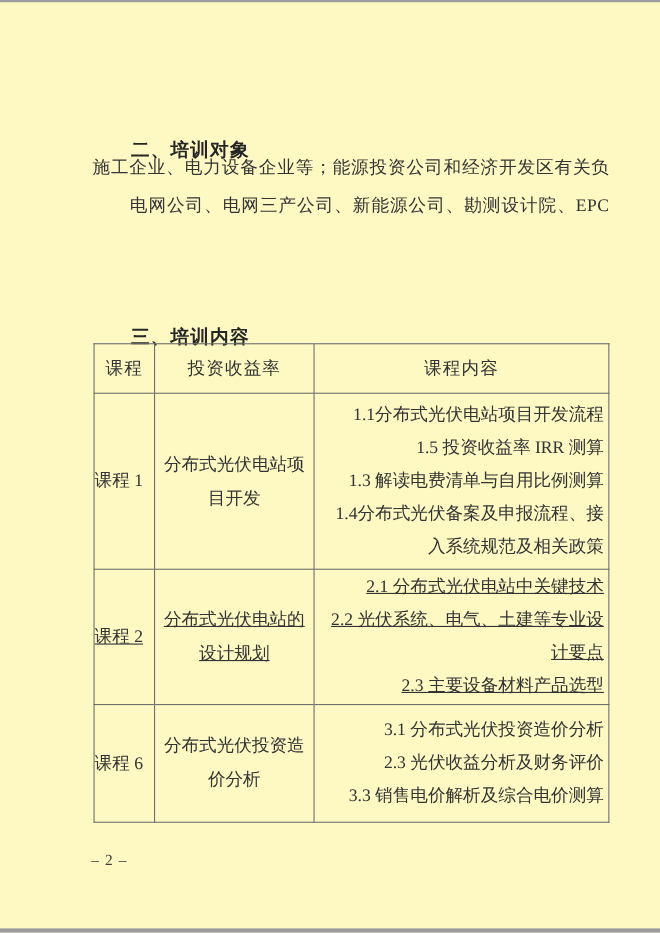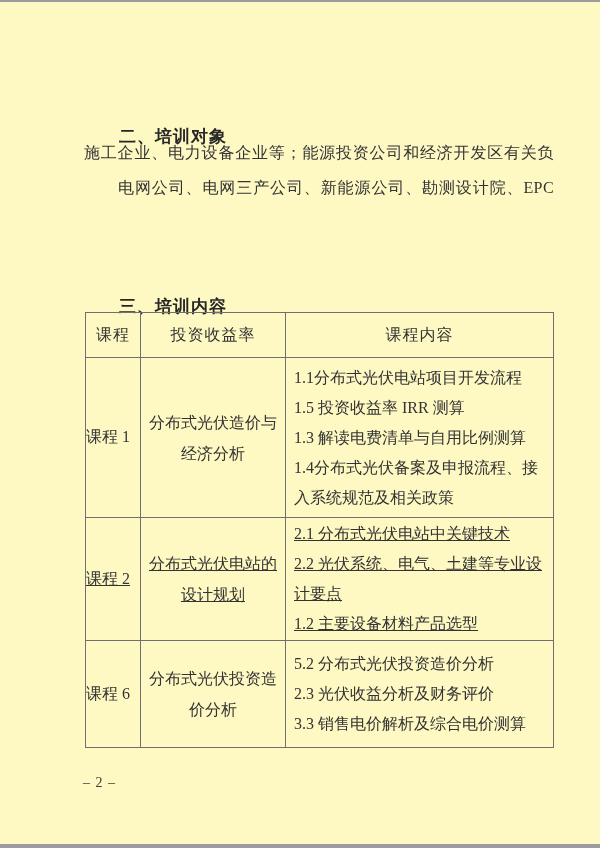--- a/index.html
+++ b/index.html
@@ -82,21 +82,21 @@
   td.course-cell { text-align: left; white-space: nowrap; }
   td.topic-cell {
     text-align: center;
     line-height: 31px;
     padding: 0 4px;
   }
   td.items-cell {
     padding: 0 4px 0 8px;
     line-height: 30px;
   }
-  .item { text-align: left; }
+  .item { text-align: right; }
 
   .page-number {
     position: absolute;
     left: 83px; top: 775px;
     font-size: 14px;
     color: #3a3a3a;
     letter-spacing: 1px;
     white-space: nowrap;
   }
 </style>
@@ -125,42 +125,42 @@
     <thead>
       <tr>
         <th>课程</th>
         <th>投资收益率</th>
         <th>课程内容</th>
       </tr>
     </thead>
     <tbody>
       <tr class="row-1">
         <td class="course-cell">课程 1</td>
-        <td class="topic-cell">分布式光伏造价与经济分析</td>
+        <td class="topic-cell">分布式光伏电站项目开发</td>
         <td class="items-cell">
           <div class="item">1.1分布式光伏电站项目开发流程</div>
           <div class="item">1.5 投资收益率 IRR 测算</div>
           <div class="item">1.3 解读电费清单与自用比例测算</div>
           <div class="item">1.4分布式光伏备案及申报流程、接入系统规范及相关政策</div>
         </td>
       </tr>
       <tr class="row-2">
         <td class="course-cell">课程 2</td>
         <td class="topic-cell">分布式光伏电站的设计规划</td>
         <td class="items-cell">
           <div class="item">2.1 分布式光伏电站中关键技术</div>
           <div class="item">2.2 光伏系统、电气、土建等专业设计要点</div>
-          <div class="item">1.2 主要设备材料产品选型</div>
+          <div class="item">2.3 主要设备材料产品选型</div>
         </td>
       </tr>
       <tr class="row-3">
         <td class="course-cell">课程 6</td>
         <td class="topic-cell">分布式光伏投资造价分析</td>
         <td class="items-cell">
-          <div class="item">5.2 分布式光伏投资造价分析</div>
+          <div class="item">3.1 分布式光伏投资造价分析</div>
           <div class="item">2.3 光伏收益分析及财务评价</div>
           <div class="item">3.3 销售电价解析及综合电价测算</div>
         </td>
       </tr>
     </tbody>
   </table>
 
   <div class="page-number">– 2 –</div>
 
   <div class="scan-edge-bottom"></div>

